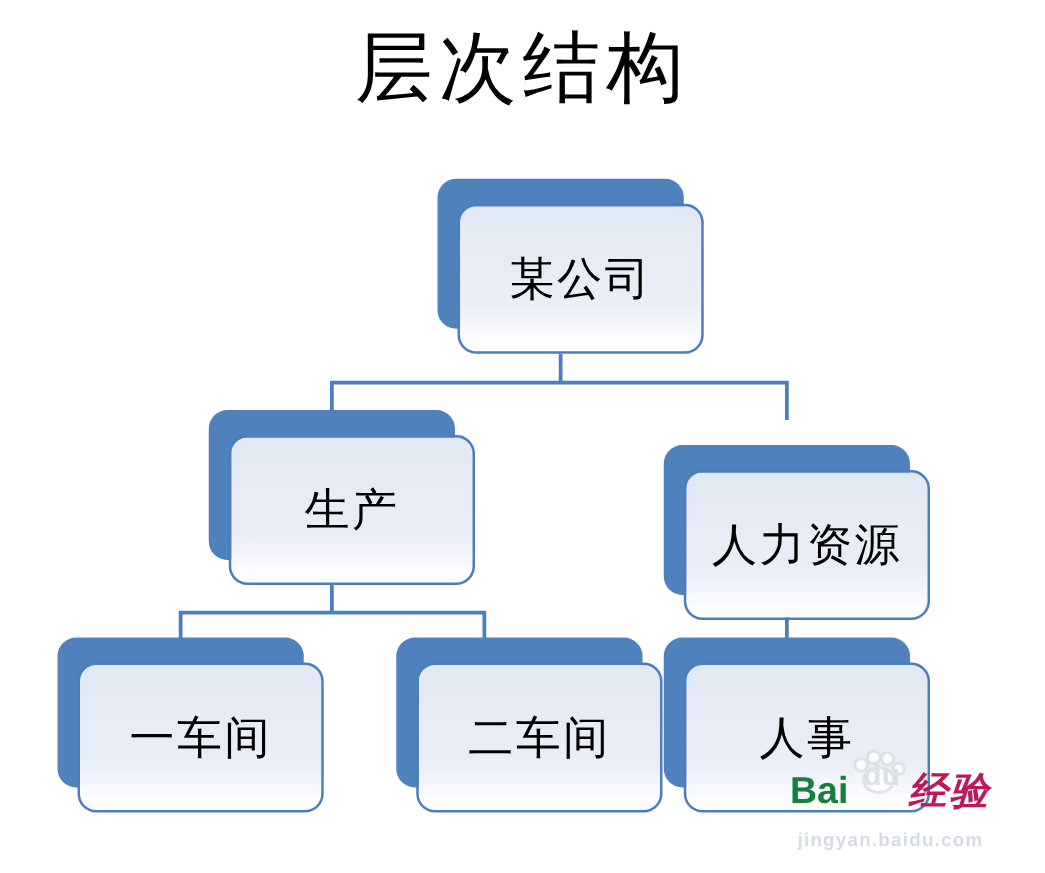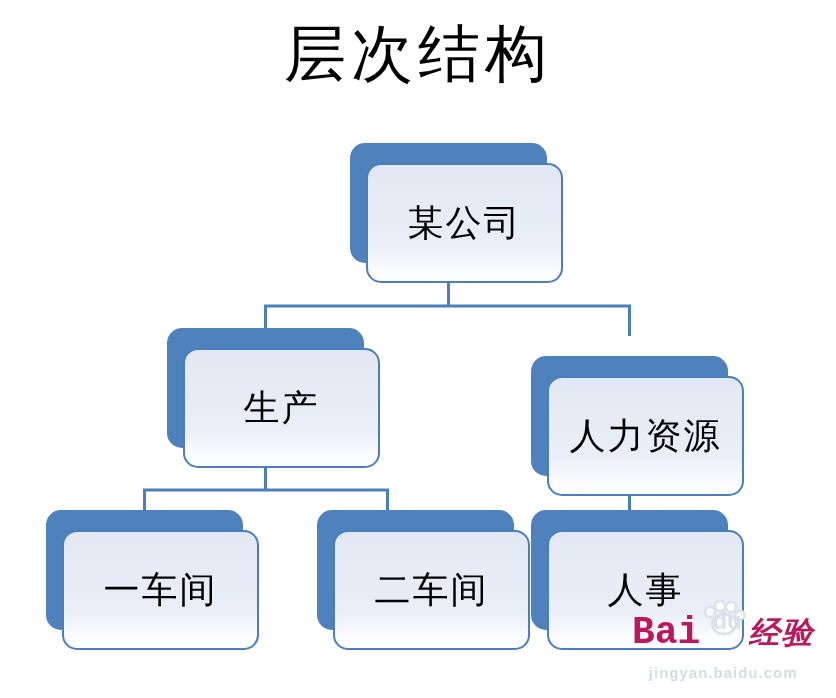--- a/index.html
+++ b/index.html
@@ -74,21 +74,21 @@
     z-index: 2;
     font-family: "Liberation Sans", "DejaVu Sans", sans-serif;
     color: #d9dee8;
   }
   .wm-brand-row {
     display: flex;
     align-items: flex-end;
     height: 40px;
     font-weight: bold;
   }
-  .wm-latin { font-size: 38px; line-height: 34px; color: #be185d; font-family: Liberation Mono, monospace; }
+  .wm-latin { font-size: 30px; line-height: 34px; color: #15803d; }
   .paw-wrap { position: relative; width: 46px; height: 40px; margin: 12px 1px; }
   .paw-wrap svg { position: absolute; left: 0; top: 0; }
   .paw-wrap .wm-du {
     position: absolute;
     left: 11px; bottom: 3px;
     font-size: 24px;
     color: #dbe0e9;
   }
   .wm-cn { font-size: 31px; line-height: 34px; letter-spacing: 2px; color: #be185d; font-style: italic; }
   .wm-url {

